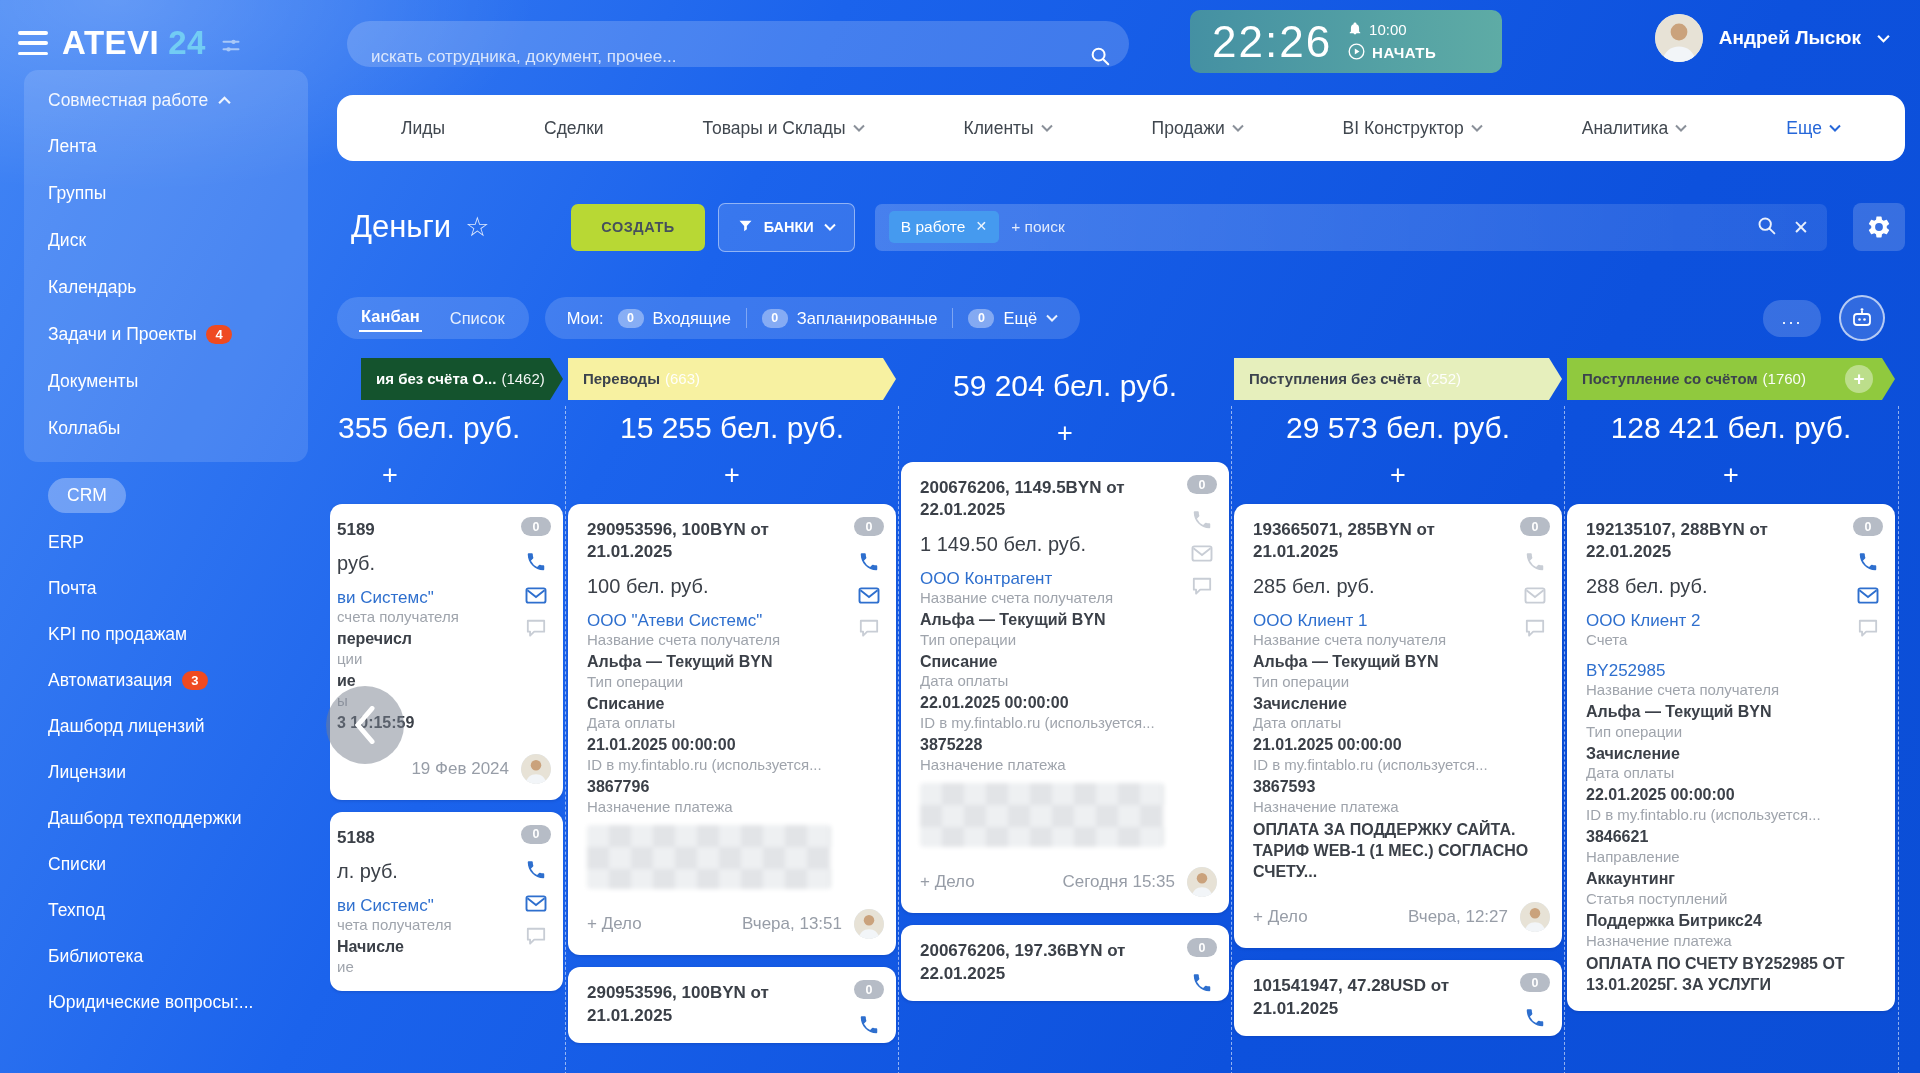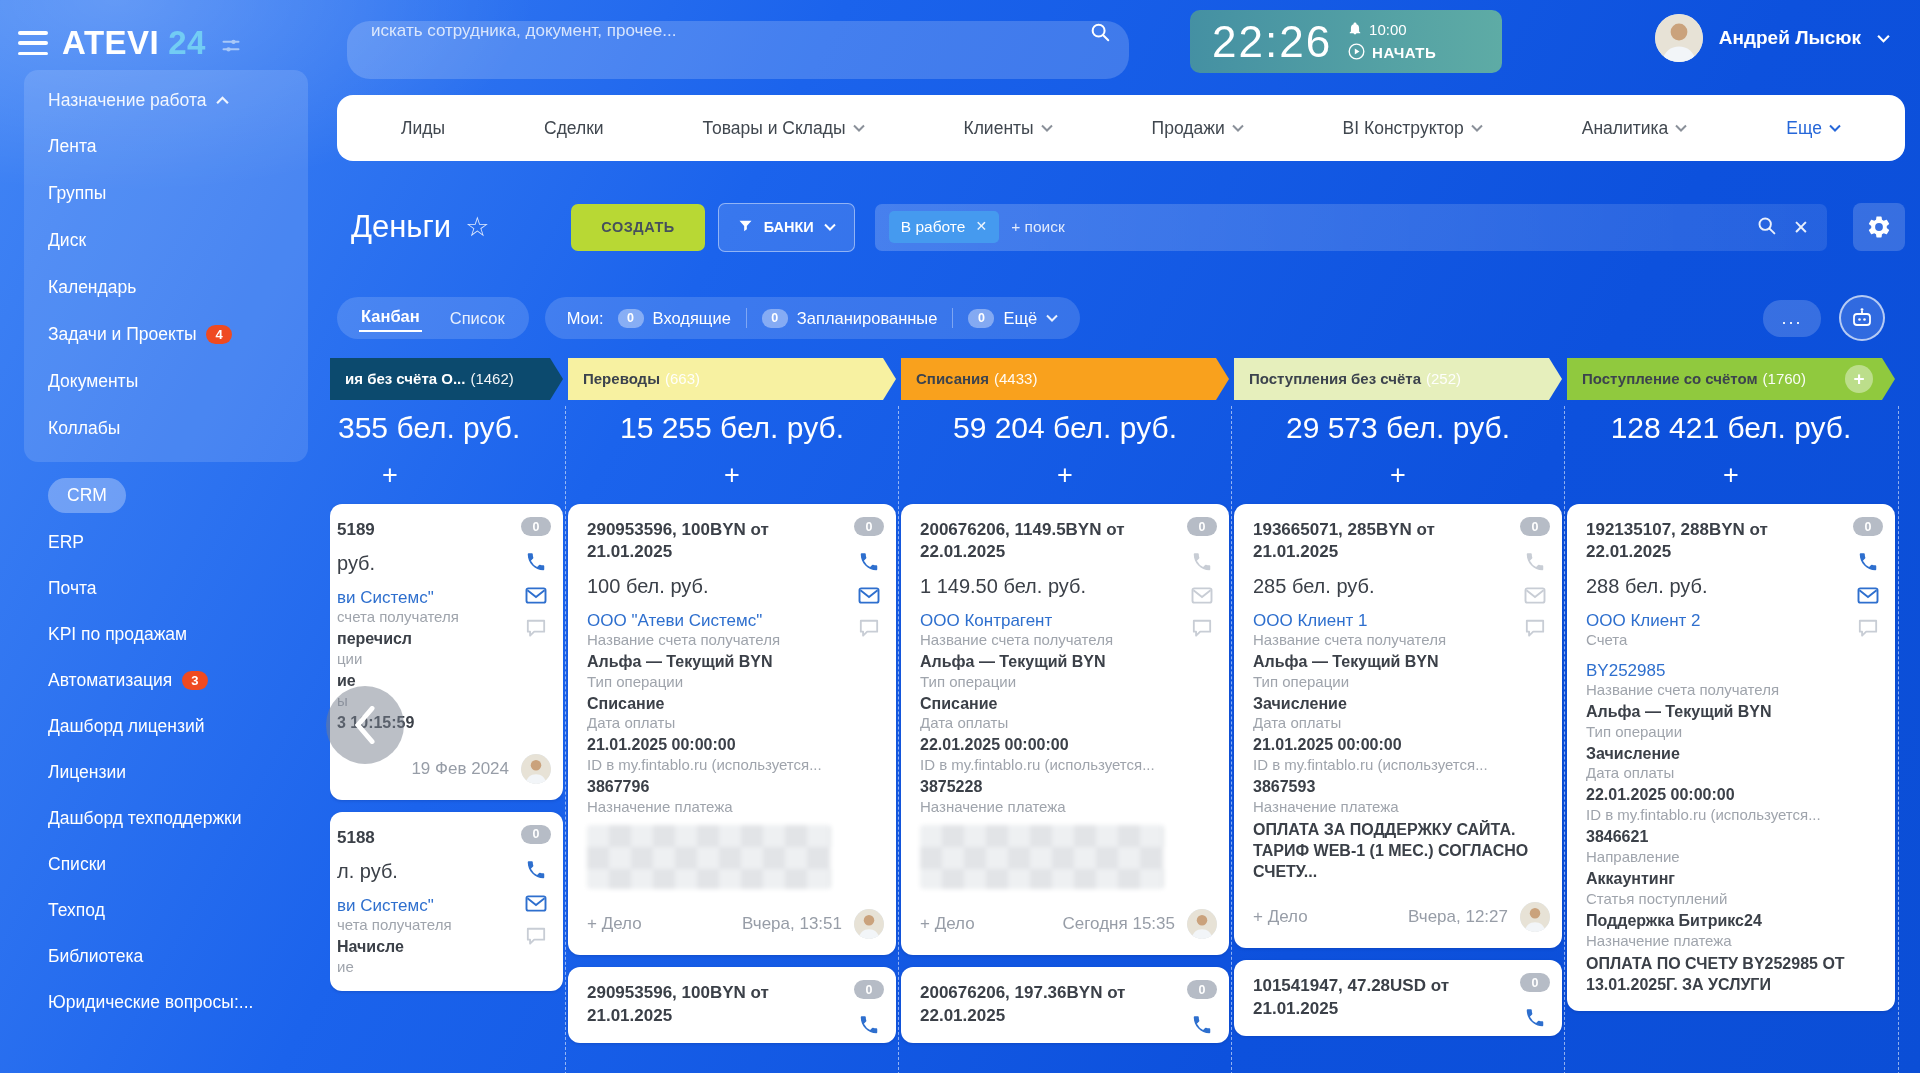--- a/index.html
+++ b/index.html
@@ -10,21 +10,21 @@
       radial-gradient(700px 320px at 6% 0%, rgba(255,255,255,.20), transparent 60%),
       linear-gradient(118deg,#4285f5 0%,#1b63ec 34%,#0d51dd 72%,#0b4ed6 100%);
   }
   
   .topbar{position:absolute;left:0;top:0;width:1920px;height:88px;}
   .burger{position:absolute;left:18px;top:31px;width:30px;height:24px;display:flex;flex-direction:column;justify-content:space-between;cursor:pointer;}
   .burger div{height:3.5px;background:#fff;border-radius:2px;}
   .logo{position:absolute;left:62px;top:22px;font-size:33px;font-weight:bold;color:#fff;letter-spacing:.5px;display:flex;align-items:center;}
   .logo .suffix{color:#72ccf4;margin-left:9px;}
   .logo-tune{margin-left:14px;margin-top:4px;}
-  .gsearch{position:absolute;left:347px;top:21px;width:782px;height:58px;border-radius:23px;background:rgba(255,255,255,.18);display:flex;align-items:flex-start;}
+  .gsearch{position:absolute;left:347px;top:21px;width:782px;height:46px;border-radius:23px;background:rgba(255,255,255,.18);display:flex;align-items:flex-end;}
   .gsearch input{flex:1;background:transparent;border:none;outline:none;color:#fff;font-size:17px;padding:0 10px 0 24px;font-family:inherit;}
   .gsearch input::placeholder{color:rgba(255,255,255,.78);}
   .gsearch .mag{margin-right:18px;display:flex;}
   .clock{position:absolute;left:1190px;top:10px;width:312px;height:63px;border-radius:10px;
     background:linear-gradient(90deg,rgba(71,147,159,.95),rgba(98,176,162,.95));
     display:flex;align-items:center;color:#fff;}
   .clock .time{font-size:44px;font-weight:400;letter-spacing:2px;margin-left:22px;}
   .clock .side{margin-left:16px;display:flex;flex-direction:column;gap:4px;font-size:15px;}
   .clock .row{display:flex;align-items:center;gap:7px;}
   .clock .start{font-weight:bold;letter-spacing:.5px;}
@@ -160,21 +160,21 @@
     <span class="uname">Андрей Лысюк</span>
     <svg width="13" height="9" viewBox="0 0 12 8" fill="none" stroke="#fff" stroke-width="2">
         <path d="M1 1.5l5 5 5-5"></path>
       </svg>
   </div>
 </div>
 
 <div class="sidebar">
   <div class="sgroup">
     <div class="sgroup-head">
-      <span>Назначение работа</span>
+      <span>Совместная работе</span>
       <svg width="13" height="9" viewBox="0 0 12 8" fill="none" stroke="rgba(255,255,255,.9)" stroke-width="2" style="transform:rotate(180deg)">
           <path d="M1 1.5l5 5 5-5"></path>
         </svg>
     </div>
     <div id="sgroup-items">
         <div class="sitem">
           <span>Лента</span>
         </div>
         <div class="sitem">
           <span>Группы</span>
@@ -353,21 +353,21 @@
           <circle cx="14.5" cy="12.5" r="1.3" fill="#fff" stroke="none"></circle>
           <path d="M12 7V4"></path>
           <circle cx="12" cy="2.6" r="1.4" fill="#fff" stroke="none"></circle>
         </svg>
     </div>
   </div>
 </div>
 
 <div class="board" id="board">
     <div class="kcol clip">
-      <div class="khead" style="background: #0c4a6e; color: rgb(255, 255, 255);"><span>ия без счёта О...</span><span class="cnt">(1462)</span></div>
+      <div class="khead" style="background: #14532d; color: rgb(255, 255, 255); margin-left: 31px;"><span>ия без счёта О...</span><span class="cnt">(1462)</span></div>
       <div class="ksum">355 бел. руб.</div>
       <div class="kplus">+</div>
       <div class="kcards">
         <div class="kcard">
           <div class="c-title">5189</div>
           <div class="c-amount">руб.</div>
           <a class="c-link">ви Системс"</a>
           <div class="c-label">счета получателя</div>
           <div class="c-value">перечисл</div>
           <div class="c-label">ции</div>
@@ -466,21 +466,20 @@
           <div class="c-rail">
           <span class="c-badge">0</span>
           <svg width="22" height="22" viewBox="0 0 24 24" fill="#2e6fce">
               <path d="M6.62 10.79a15.05 15.05 0 0 0 6.59 6.59l2.2-2.2a1 1 0 0 1 1.01-.24c1.12.37 2.33.57 3.58.57a1 1 0 0 1 1 1V20a1 1 0 0 1-1 1C10.85 21 3 13.15 3 3.5a1 1 0 0 1 1-1h3.5a1 1 0 0 1 1 1c0 1.25.2 2.46.57 3.58a1 1 0 0 1-.25 1.01l-2.2 2.2z"></path>
             </svg>
         </div>
         </div>
       </div>
     </div>
     <div class="kcol">
-      <div class="khead" style="background: rgb(249, 161, 29); color: rgb(60, 67, 77);"><span>Списания</span><span class="cnt">(4433)</span></div>
       <div class="ksum">59 204 бел. руб.</div>
       <div class="kplus">+</div>
       <div class="kcards">
         <div class="kcard">
           <div class="c-title">200676206, 1149.5BYN от 22.01.2025</div>
           <div class="c-amount">1 149.50 бел. руб.</div>
           <a class="c-link">ООО Контрагент</a>
           <div class="c-label">Название счета получателя</div>
           <div class="c-value">Альфа — Текущий BYN</div>
           <div class="c-label">Тип операции</div>

